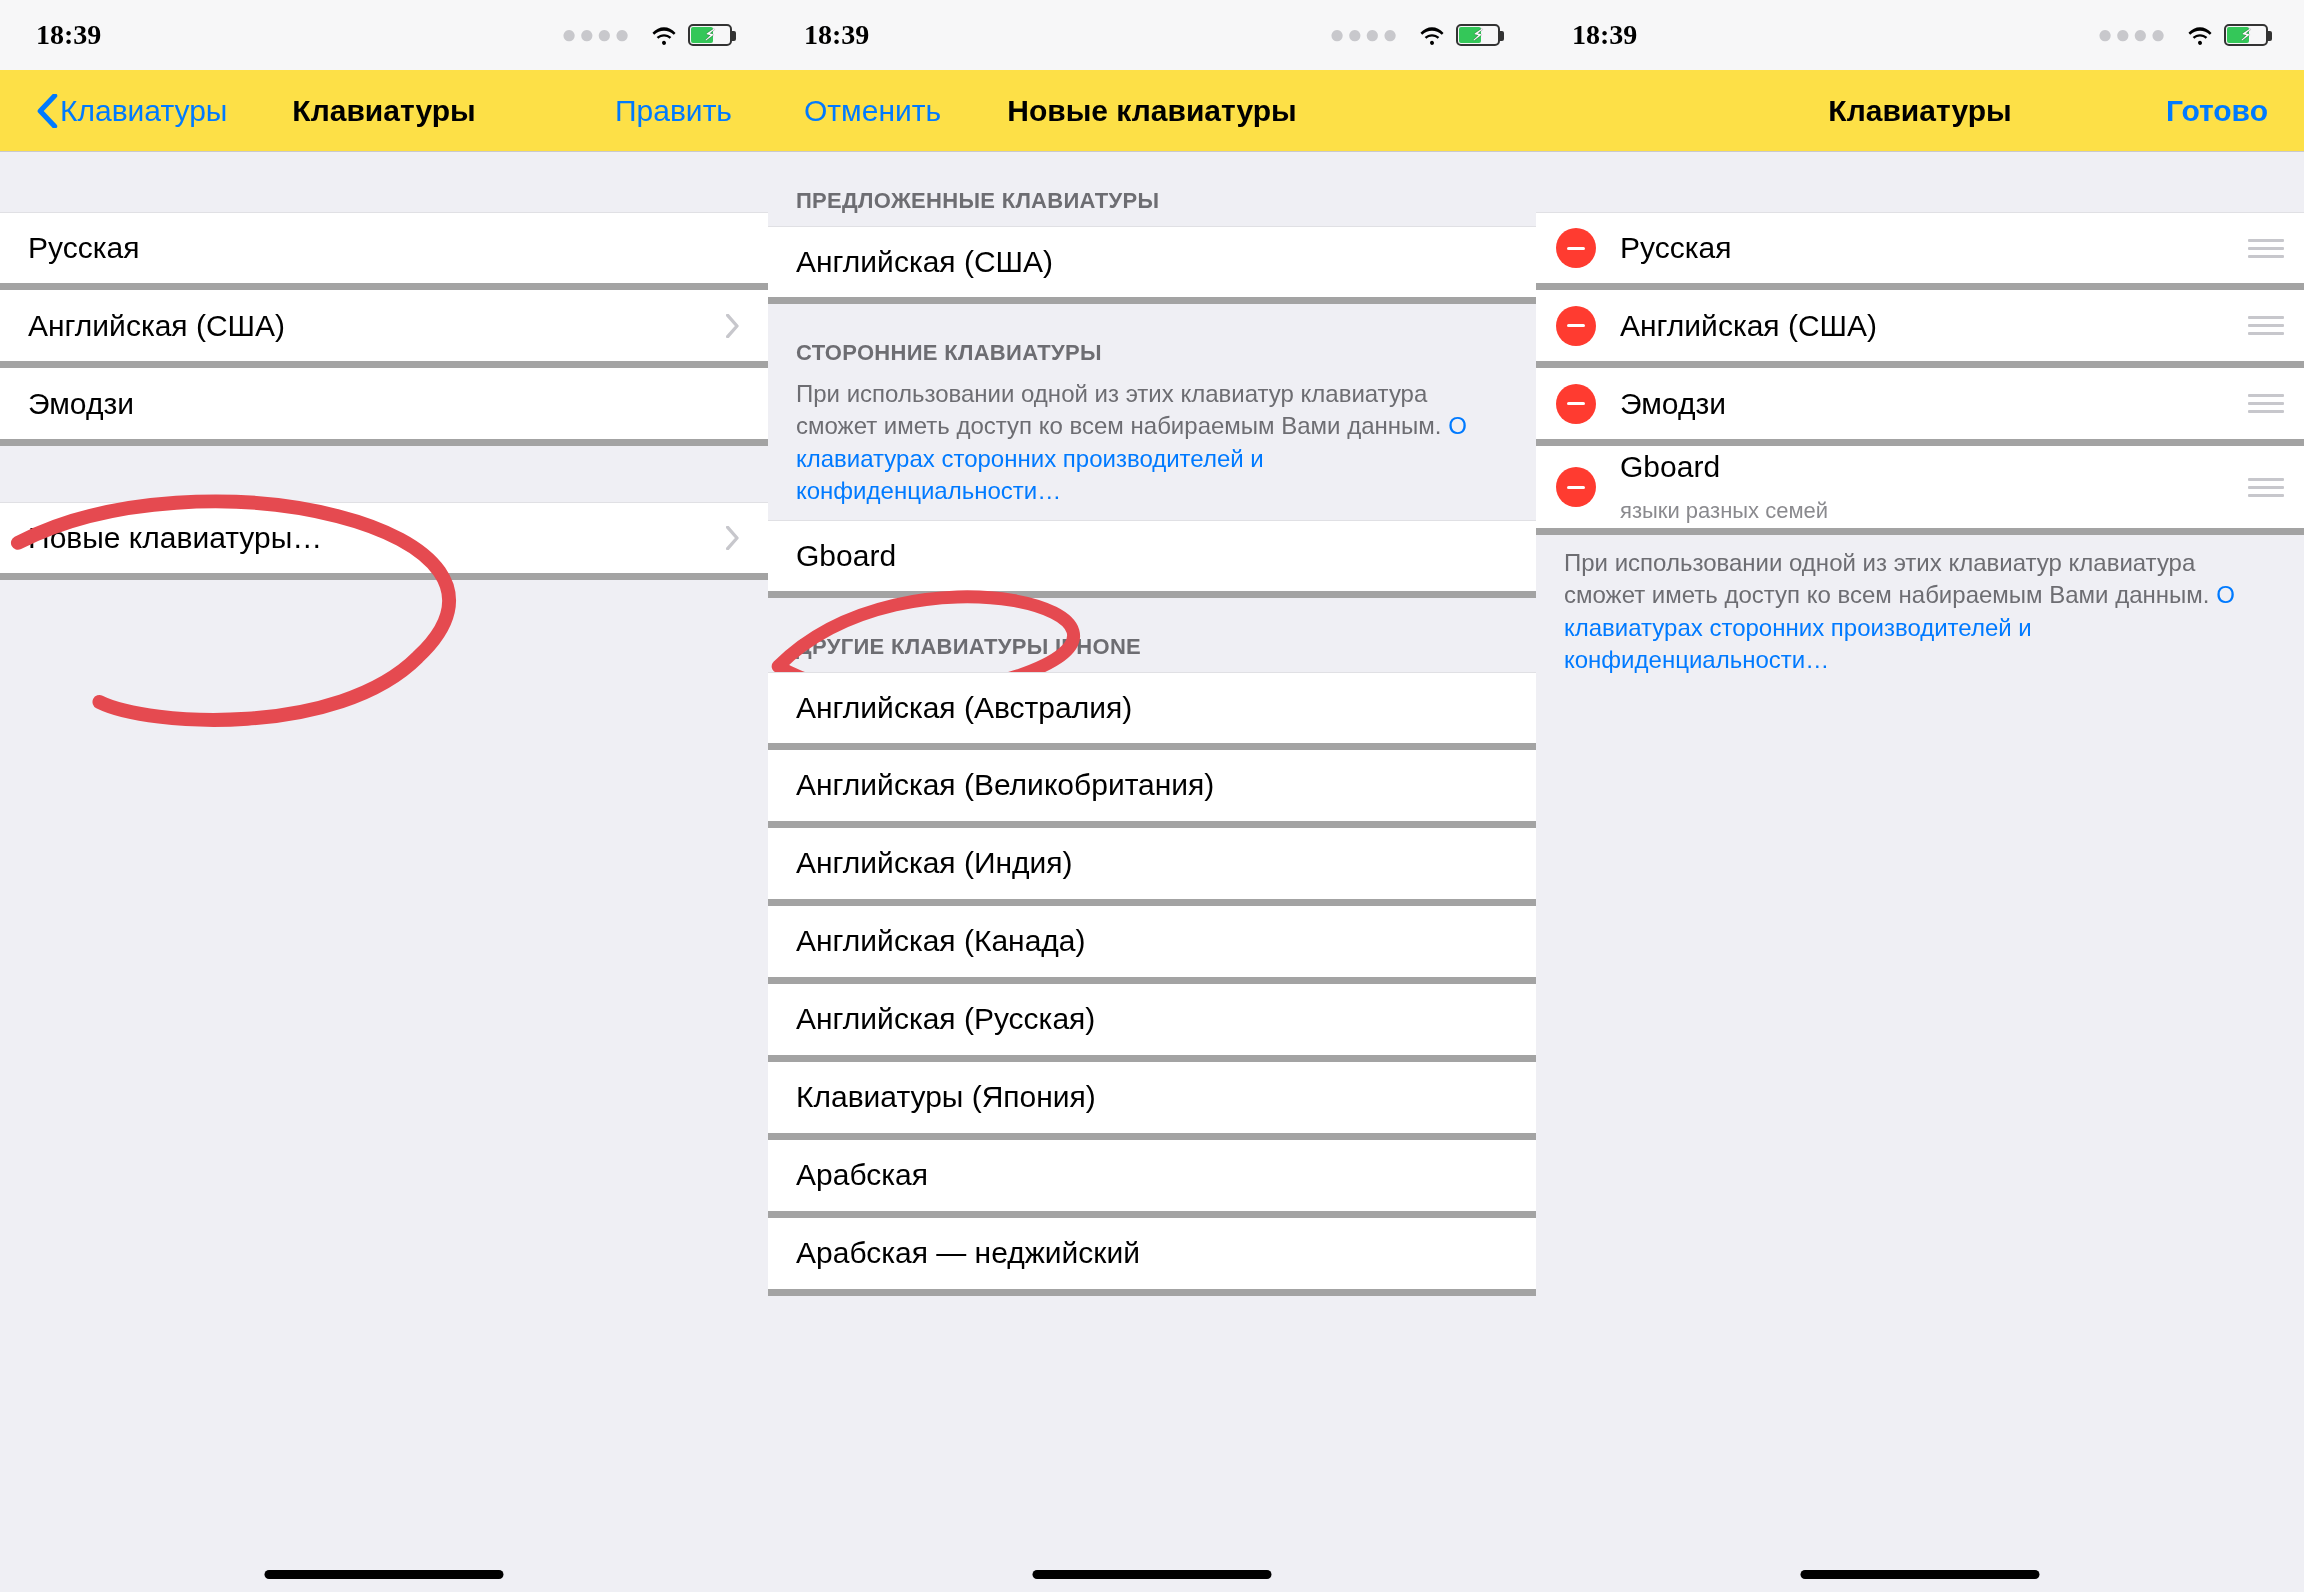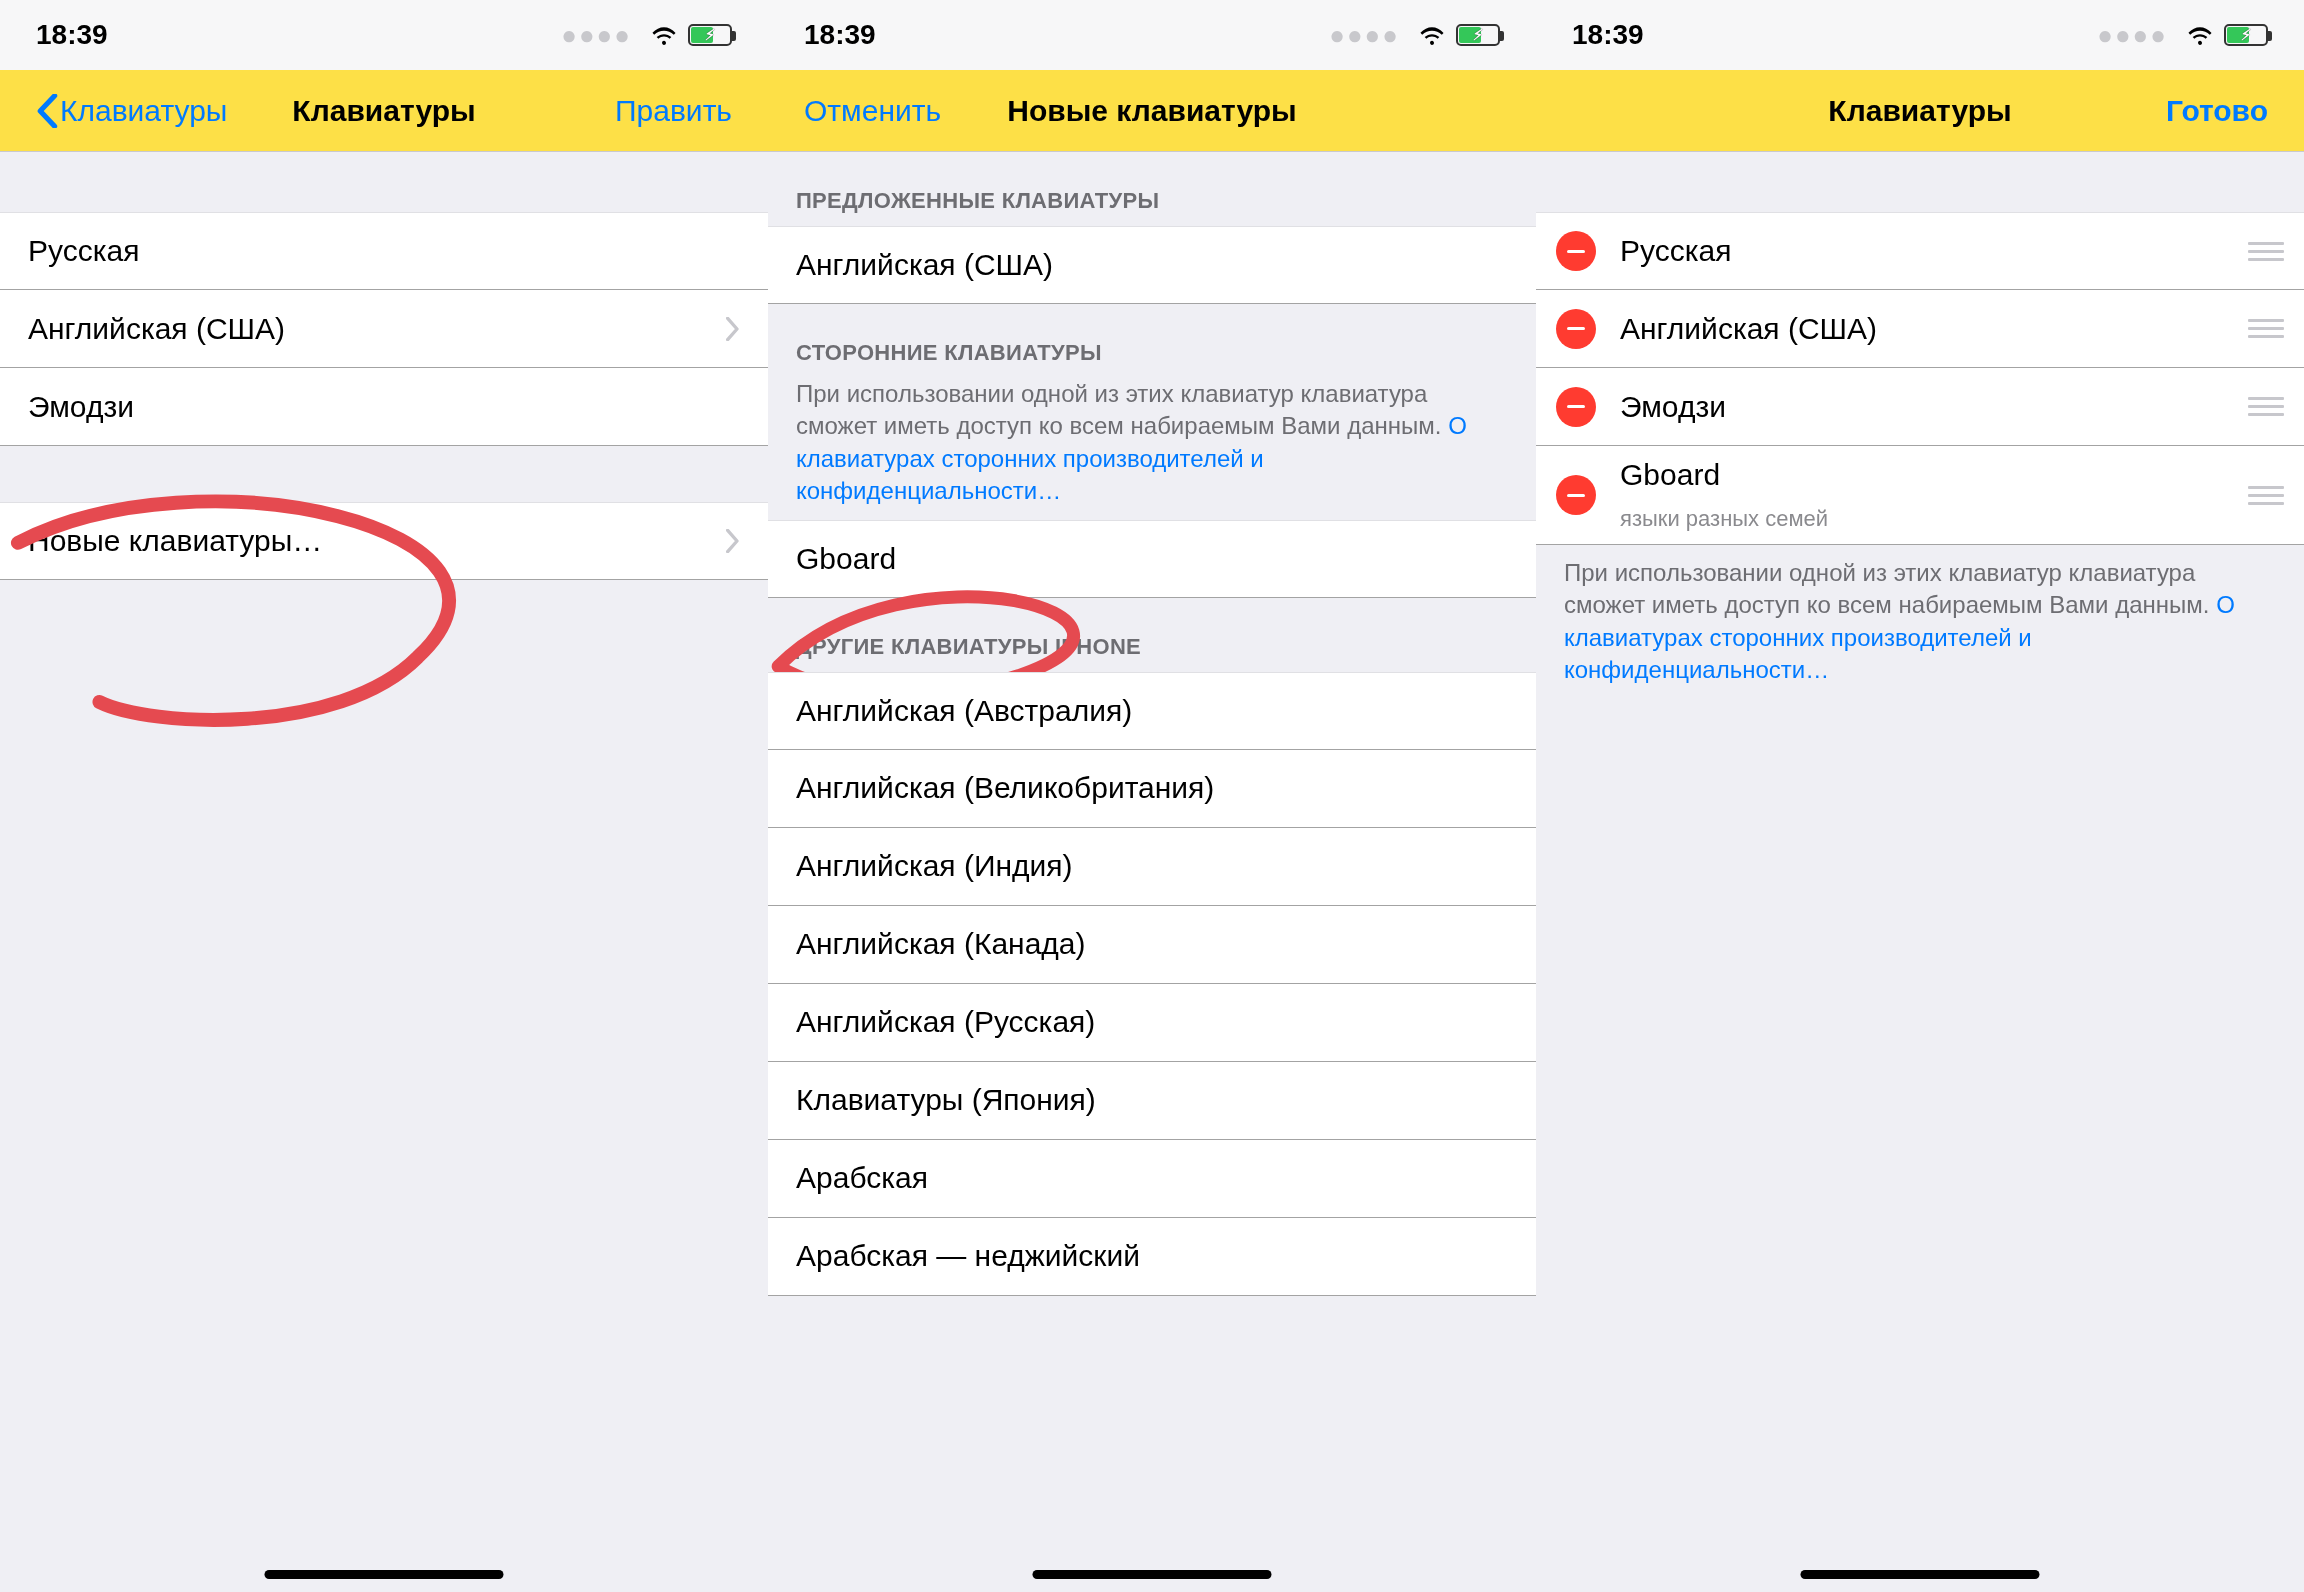--- a/index.html
+++ b/index.html
@@ -25,20 +25,21 @@
   .status-bar {
     height: 70px;
     display: flex;
     align-items: center;
     justify-content: space-between;
     padding: 0 36px 0 36px;
     background: #f7f7f8;
     color: #000;
     font-size: 28px;
     font-weight: 600;
+    font-family: Liberation Serif, serif;
   }
   .status-left { display: flex; align-items: center; }
   .status-right { display: flex; align-items: center; gap: 10px; }
   .dots { color: #c8c8cc; letter-spacing: 2px; font-size: 26px; margin-right: 8px; }
   .wifi-icon svg { width: 28px; height: 22px; display: block; }
   .battery { position: relative; width: 44px; height: 22px; border: 2px solid #333; border-radius: 5px; }
   .battery::after { content:""; position:absolute; right:-6px; top:5px; width:4px; height:10px; background:#333; border-radius:0 2px 2px 0; }
   .battery .fill { position:absolute; left:1px; top:1px; bottom:1px; width:55%; background:#34c759; border-radius:2px; }
   .battery .bolt { position:absolute; left:50%; top:50%; transform:translate(-50%,-52%); font-size:15px; color:#fff; text-shadow:0 0 1px #000; }
 
@@ -86,22 +87,22 @@
   }
   .group-footer {
     padding: 12px 28px 12px 28px;
     font-size: 24px;
     color: #6d6d72;
     line-height: 1.35;
   }
   .group-footer .link { color: #007aff; }
   .row {
     min-height: 78px;
-    padding: 12px 28px;
-    border-bottom: 1px solid #a3a3a3;
+    padding: 4px 28px;
+    border-bottom: 7px solid #a3a3a3;
     display: flex;
     align-items: center;
     font-size: 30px;
     color: #000;
     background:#fff;
     position: relative;
     justify-content: flex-end;
   }
   .row:first-child { border-top: 1px solid #e0e0e4; }
   .row .label { flex: 1; }

